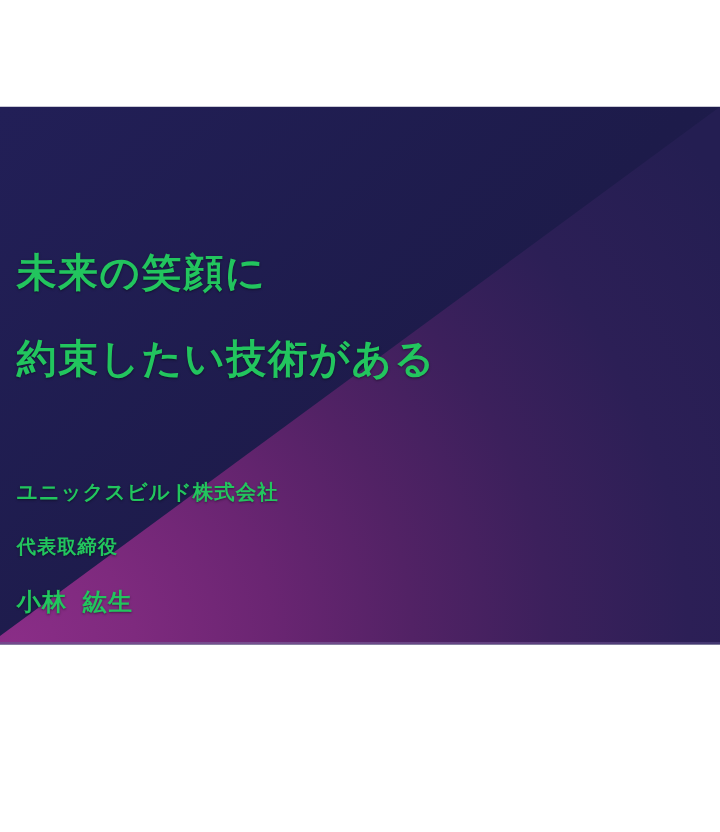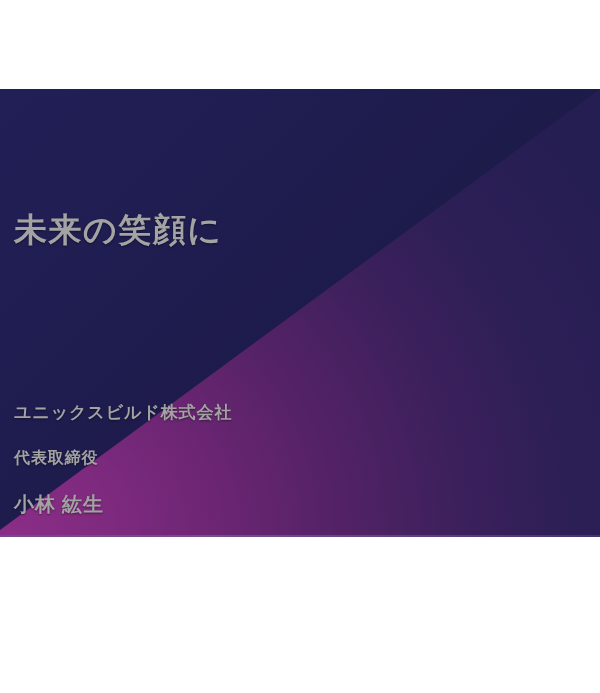--- a/index.html
+++ b/index.html
@@ -74,25 +74,26 @@
     bottom: 0;
     width: 600px;
     height: 2px;
     background: linear-gradient(90deg, #6d4f8e 0%, #7a5b98 35%, #6b4b8b 70%, #4a3f79 100%);
     opacity: .75;
   }
 
   
   .txt {
     position: absolute;
-    color: #a3a3a3;
+    color: #22c55e;
     white-space: nowrap;
     letter-spacing: .045em;
     text-shadow: 0 1px 2px rgba(0,0,0,.45);
     font-weight: 700;
+    font-family: Liberation Mono, monospace;
   }
 
   #head-line-1 {
     left: 14px;
     top: 121px;
     font-size: 33px;
     line-height: 40px;
   }
   #head-line-2 {
     left: 14px;
@@ -130,20 +131,21 @@
 
   <div id="banner">
 
     <div class="bg-navy"></div>
     <div class="bg-purple"></div>
     <div class="bg-edge"></div>
     <div class="bg-bottomline"></div>
 
     <div class="txt" id="head-line-1">未来の笑顔に</div>
 
+    <div class="txt" id="head-line-2">約束したい技術がある</div>
 
     <div class="txt" id="role">代表取締役</div>
 
     <div class="txt" id="company">ユニックスビルド株式会社</div>
 
     <div class="txt" id="person">小林 紘生</div>
 
   </div>
 
 </div>

